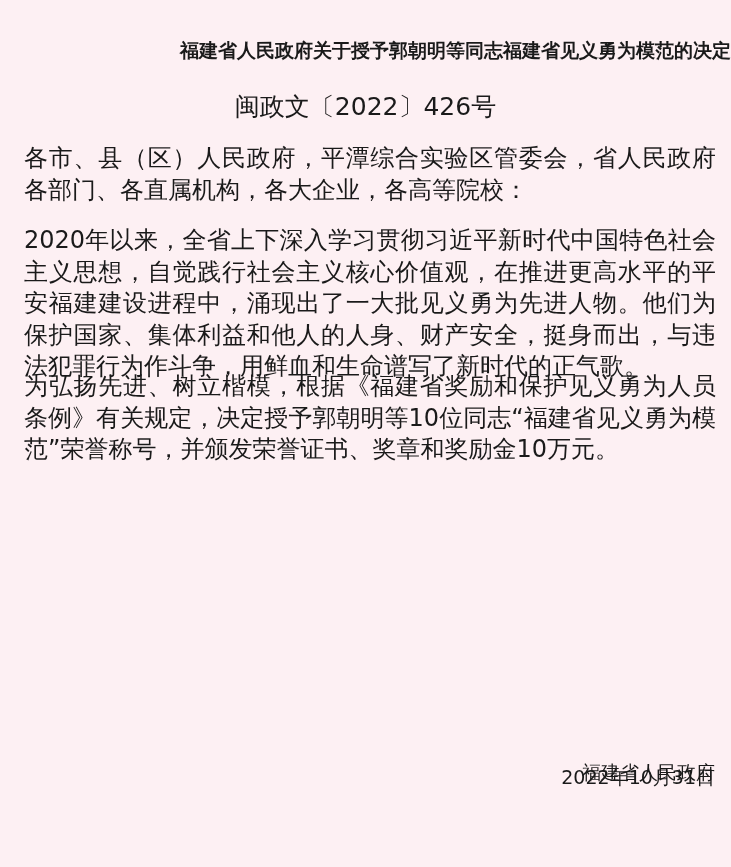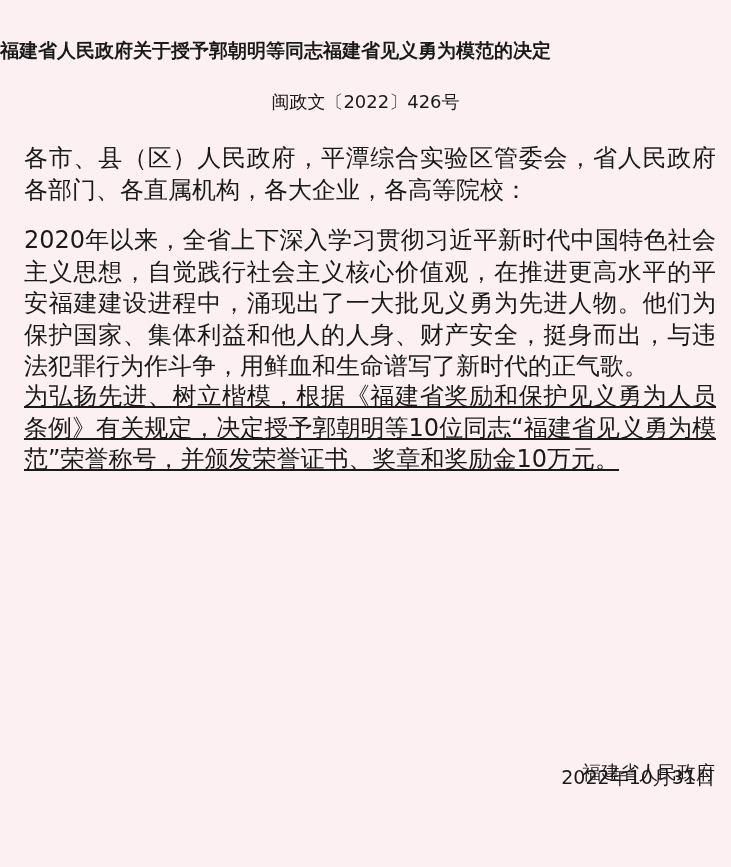--- a/index.html
+++ b/index.html
@@ -19,46 +19,46 @@
     width: 731px;
     height: 867px;
     box-sizing: border-box;
     padding: 0 17px 0 24px;
   }
   .title {
     position: absolute;
     top: 38px;
     left: 0;
     width: 731px;
-    text-align: left;
+    text-align: right;
     font-size: 19px;
     font-weight: bold;
     letter-spacing: 0px;
   }
   .docno {
     position: absolute;
     top: 90px;
     left: 0;
     width: 731px;
     text-align: center;
-    font-size: 18px;
+    font-size: 25px;
   }
   .para {
     position: absolute;
     left: 24px;
     width: 692px;
     font-size: 24px;
     line-height: 31.5px;
     text-align: justify;
     text-align-last: left;
     word-break: break-all;
   }
   .p-addr { top: 143px; }
   .p-1 { top: 225px; }
-  .p-2 { top: 381px; text-decoration: underline; }
+  .p-2 { top: 371px; }
   .p-3 { top: 490px; }
   .p-att { top: 677px; }
   .sign {
     position: absolute;
     right: 16px;
     text-align: right;
     font-size: 19px;
     line-height: 31.5px;
   }
   .sign-org { top: 757px; }

